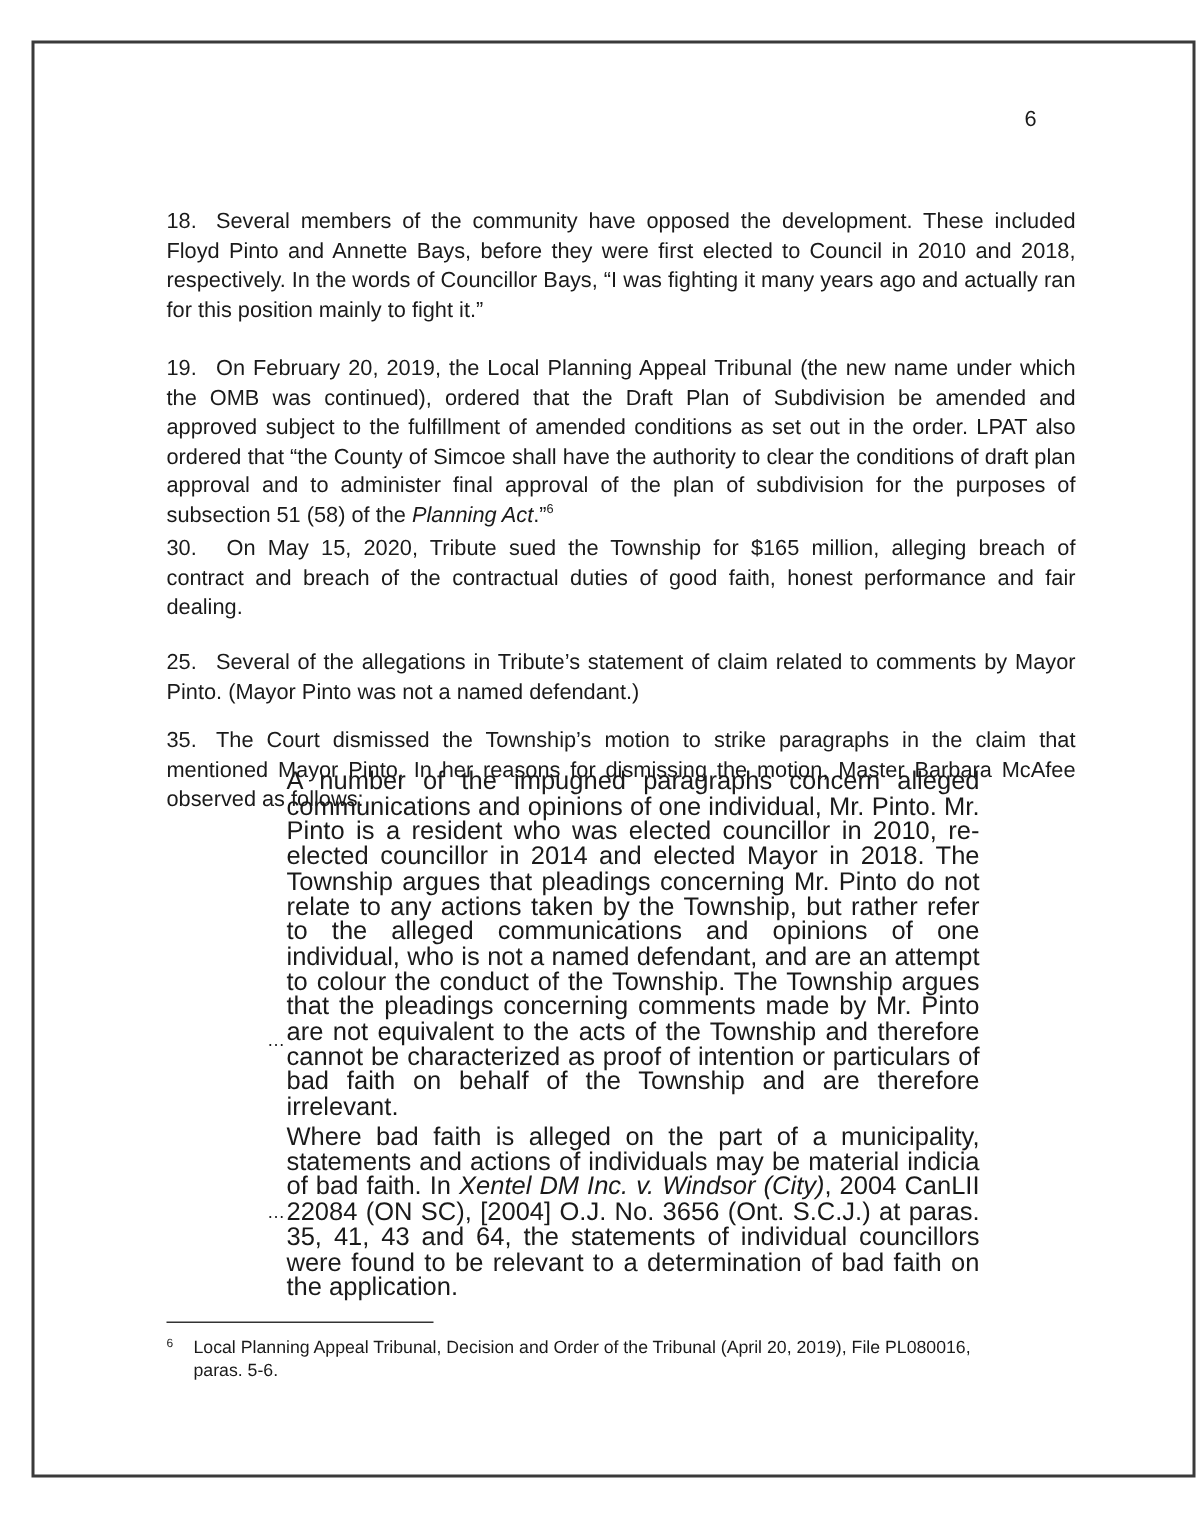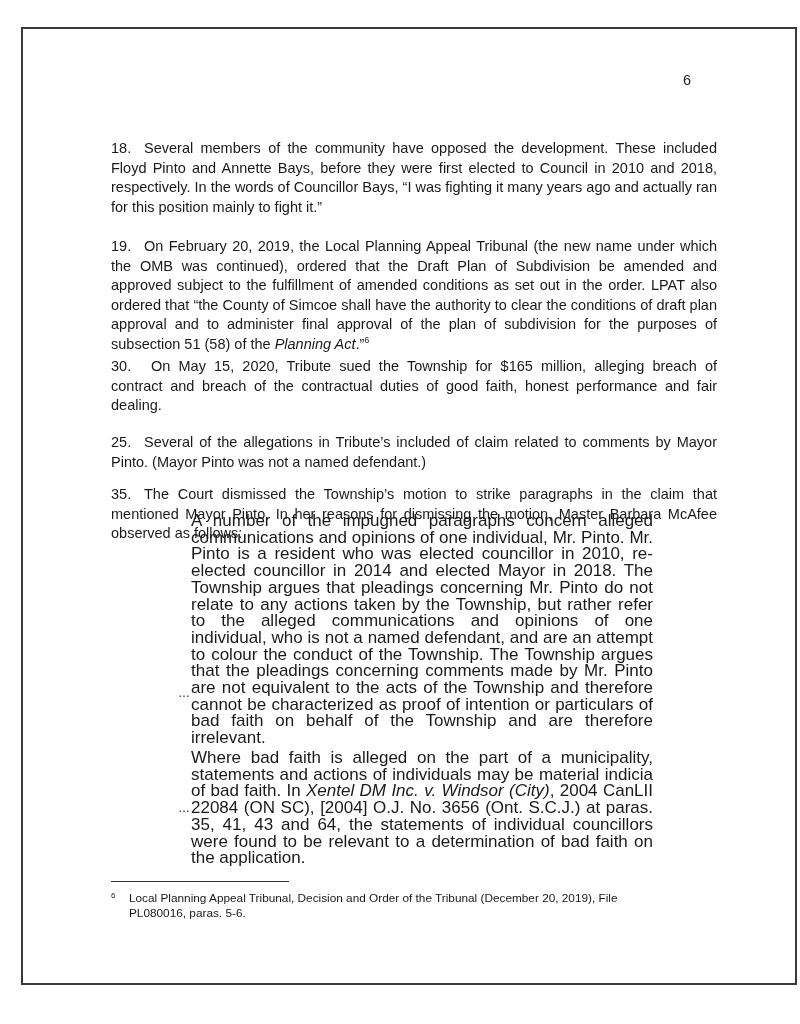--- a/index.html
+++ b/index.html
@@ -107,21 +107,21 @@
 
 <div class="body-text" style="top:199px;">
   <p class="para"><span class="para-num">19.</span><span>On February 20, 2019, the Local Planning Appeal Tribunal (the new name under which the OMB was continued), ordered that the Draft Plan of Subdivision be amended and approved subject to the fulfillment of amended conditions as set out in the order. LPAT also ordered that “the County of Simcoe shall have the authority to clear the conditions of draft plan approval and to administer final approval of the plan of subdivision for the purposes of subsection 51 (58) of the </span><em>Planning Act</em><span>.”</span><sup>6</sup></p>
 </div>
 
 <div class="body-text para-20" style="top:319px;">
   <p class="para"><span class="para-num">30.</span><span>On May 15, 2020, Tribute sued the Township for $165 million, alleging breach of contract and breach of the contractual duties of good faith, honest performance and fair dealing.</span></p>
 </div>
 
 <div class="body-text" style="top:395px;">
-  <p class="para"><span class="para-num">25.</span><span>Several of the allegations in Tribute’s included of claim related to comments by Mayor Pinto.  (Mayor Pinto was not a named defendant.)</span></p>
+  <p class="para"><span class="para-num">25.</span><span>Several of the allegations in Tribute’s statement of claim related to comments by Mayor Pinto.  (Mayor Pinto was not a named defendant.)</span></p>
 </div>
 
 <div class="body-text" style="top:447px;">
   <p class="para"><span class="para-num">35.</span><span>The Court dismissed the Township’s motion to strike paragraphs in the claim that mentioned Mayor Pinto. In her reasons for dismissing the motion, Master Barbara McAfee observed as follows:</span></p>
 </div>
 
 <div class="quote" style="top:513px;">
   <p>A number of the impugned paragraphs concern alleged communications and opinions of one individual, Mr. Pinto. Mr. Pinto is a resident who was elected councillor in 2010, re-elected councillor in 2014 and elected Mayor in 2018. The Township argues that pleadings concerning Mr. Pinto do not relate to any actions taken by the Township, but rather refer to the alleged communications and opinions of one individual, who is not a named defendant, and are an attempt to colour the conduct of the Township. The Township argues that the pleadings concerning comments made by Mr. Pinto are not equivalent to the acts of the Township and therefore cannot be characterized as proof of intention or particulars of bad faith on behalf of the Township and are therefore irrelevant.</p>
 </div>
 
@@ -129,14 +129,14 @@
 
 <div class="quote" style="top:750px;">
   <p><span>Where bad faith is alleged on the part of a municipality, statements and actions of individuals may be material indicia of bad faith. In </span><em>Xentel DM Inc. v. Windsor (City)</em><span>, 2004 CanLII 22084 (ON SC), [2004] O.J. No. 3656 (Ont. S.C.J.) at paras. 35, 41, 43 and 64, the statements of individual councillors were found to be relevant to a determination of bad faith on the application.</span></p>
 </div>
 
 <div class="ellipsis" style="top:801px;">…</div>
 
 <div class="footnote-rule"></div>
 <div class="footnote">
   <span class="fn-mark">6</span>
-  <span class="fn-text">Local Planning Appeal Tribunal, Decision and Order of the Tribunal (December 20, 2019), File PL080016, paras. 5-6.</span>
+  <span class="fn-text">Local Planning Appeal Tribunal, Decision and Order of the Tribunal (April 20, 2019), File PL080016, paras. 5-6.</span>
 </div>
 
 </body></html>

